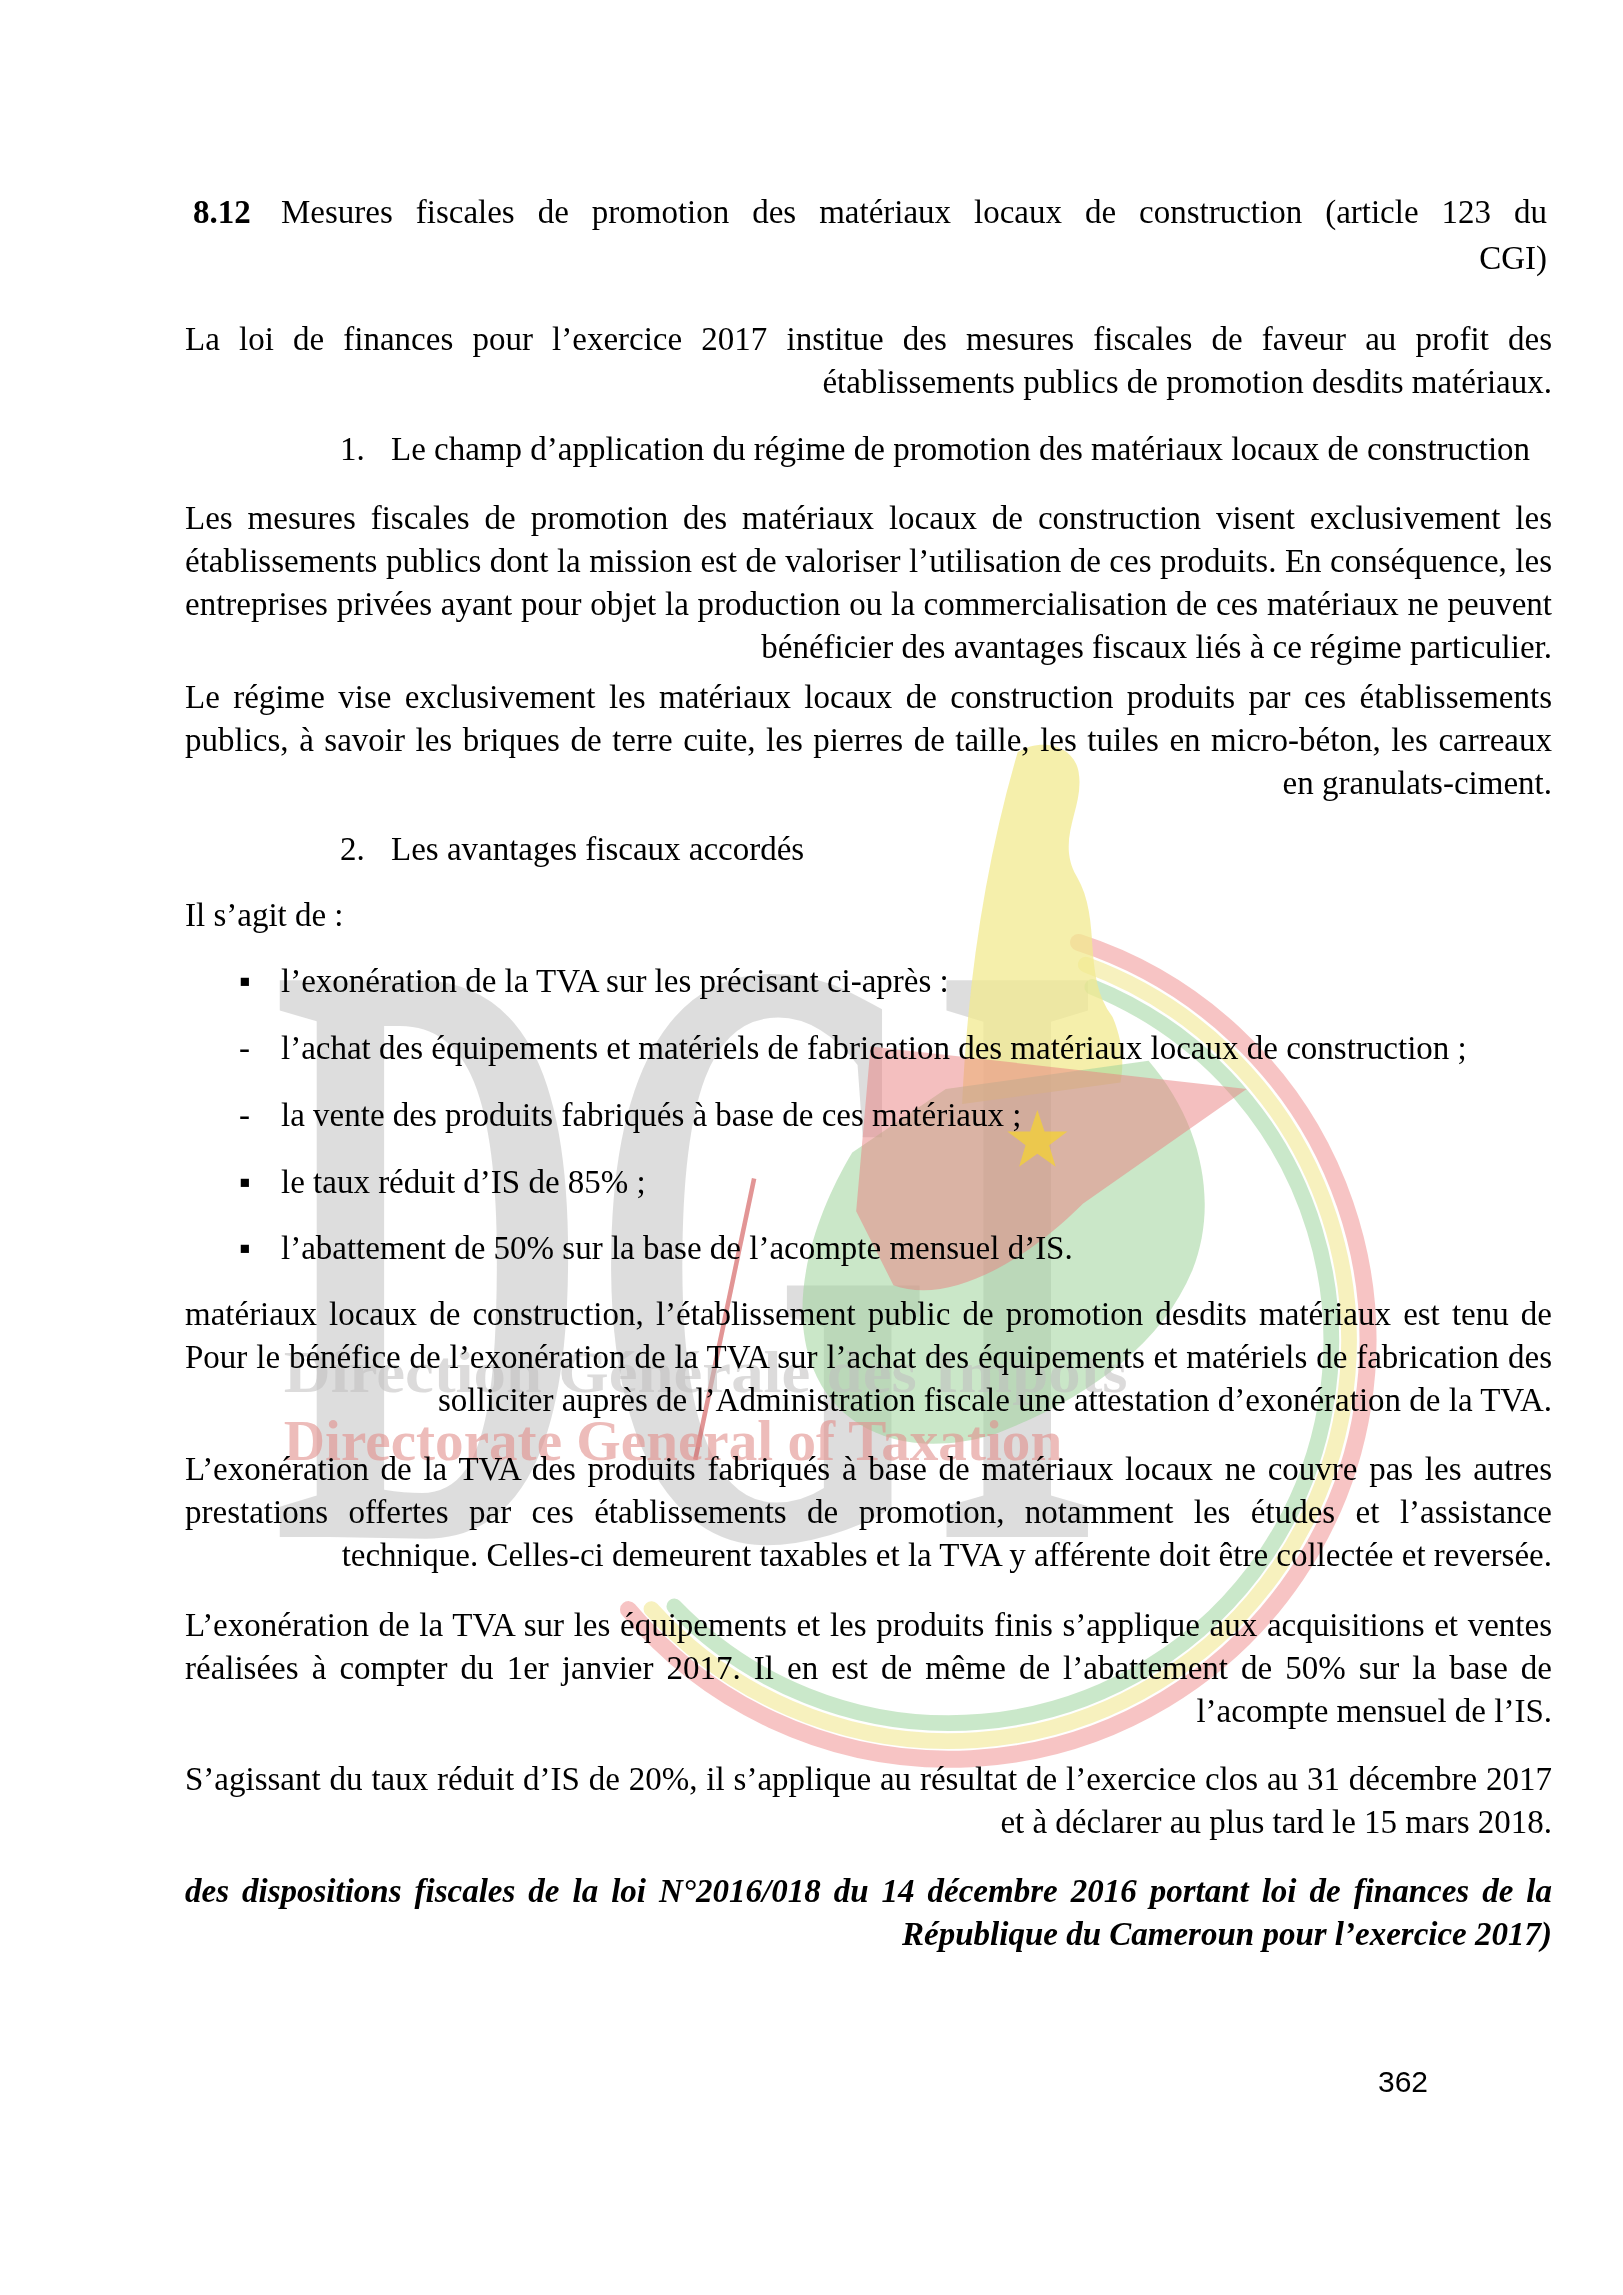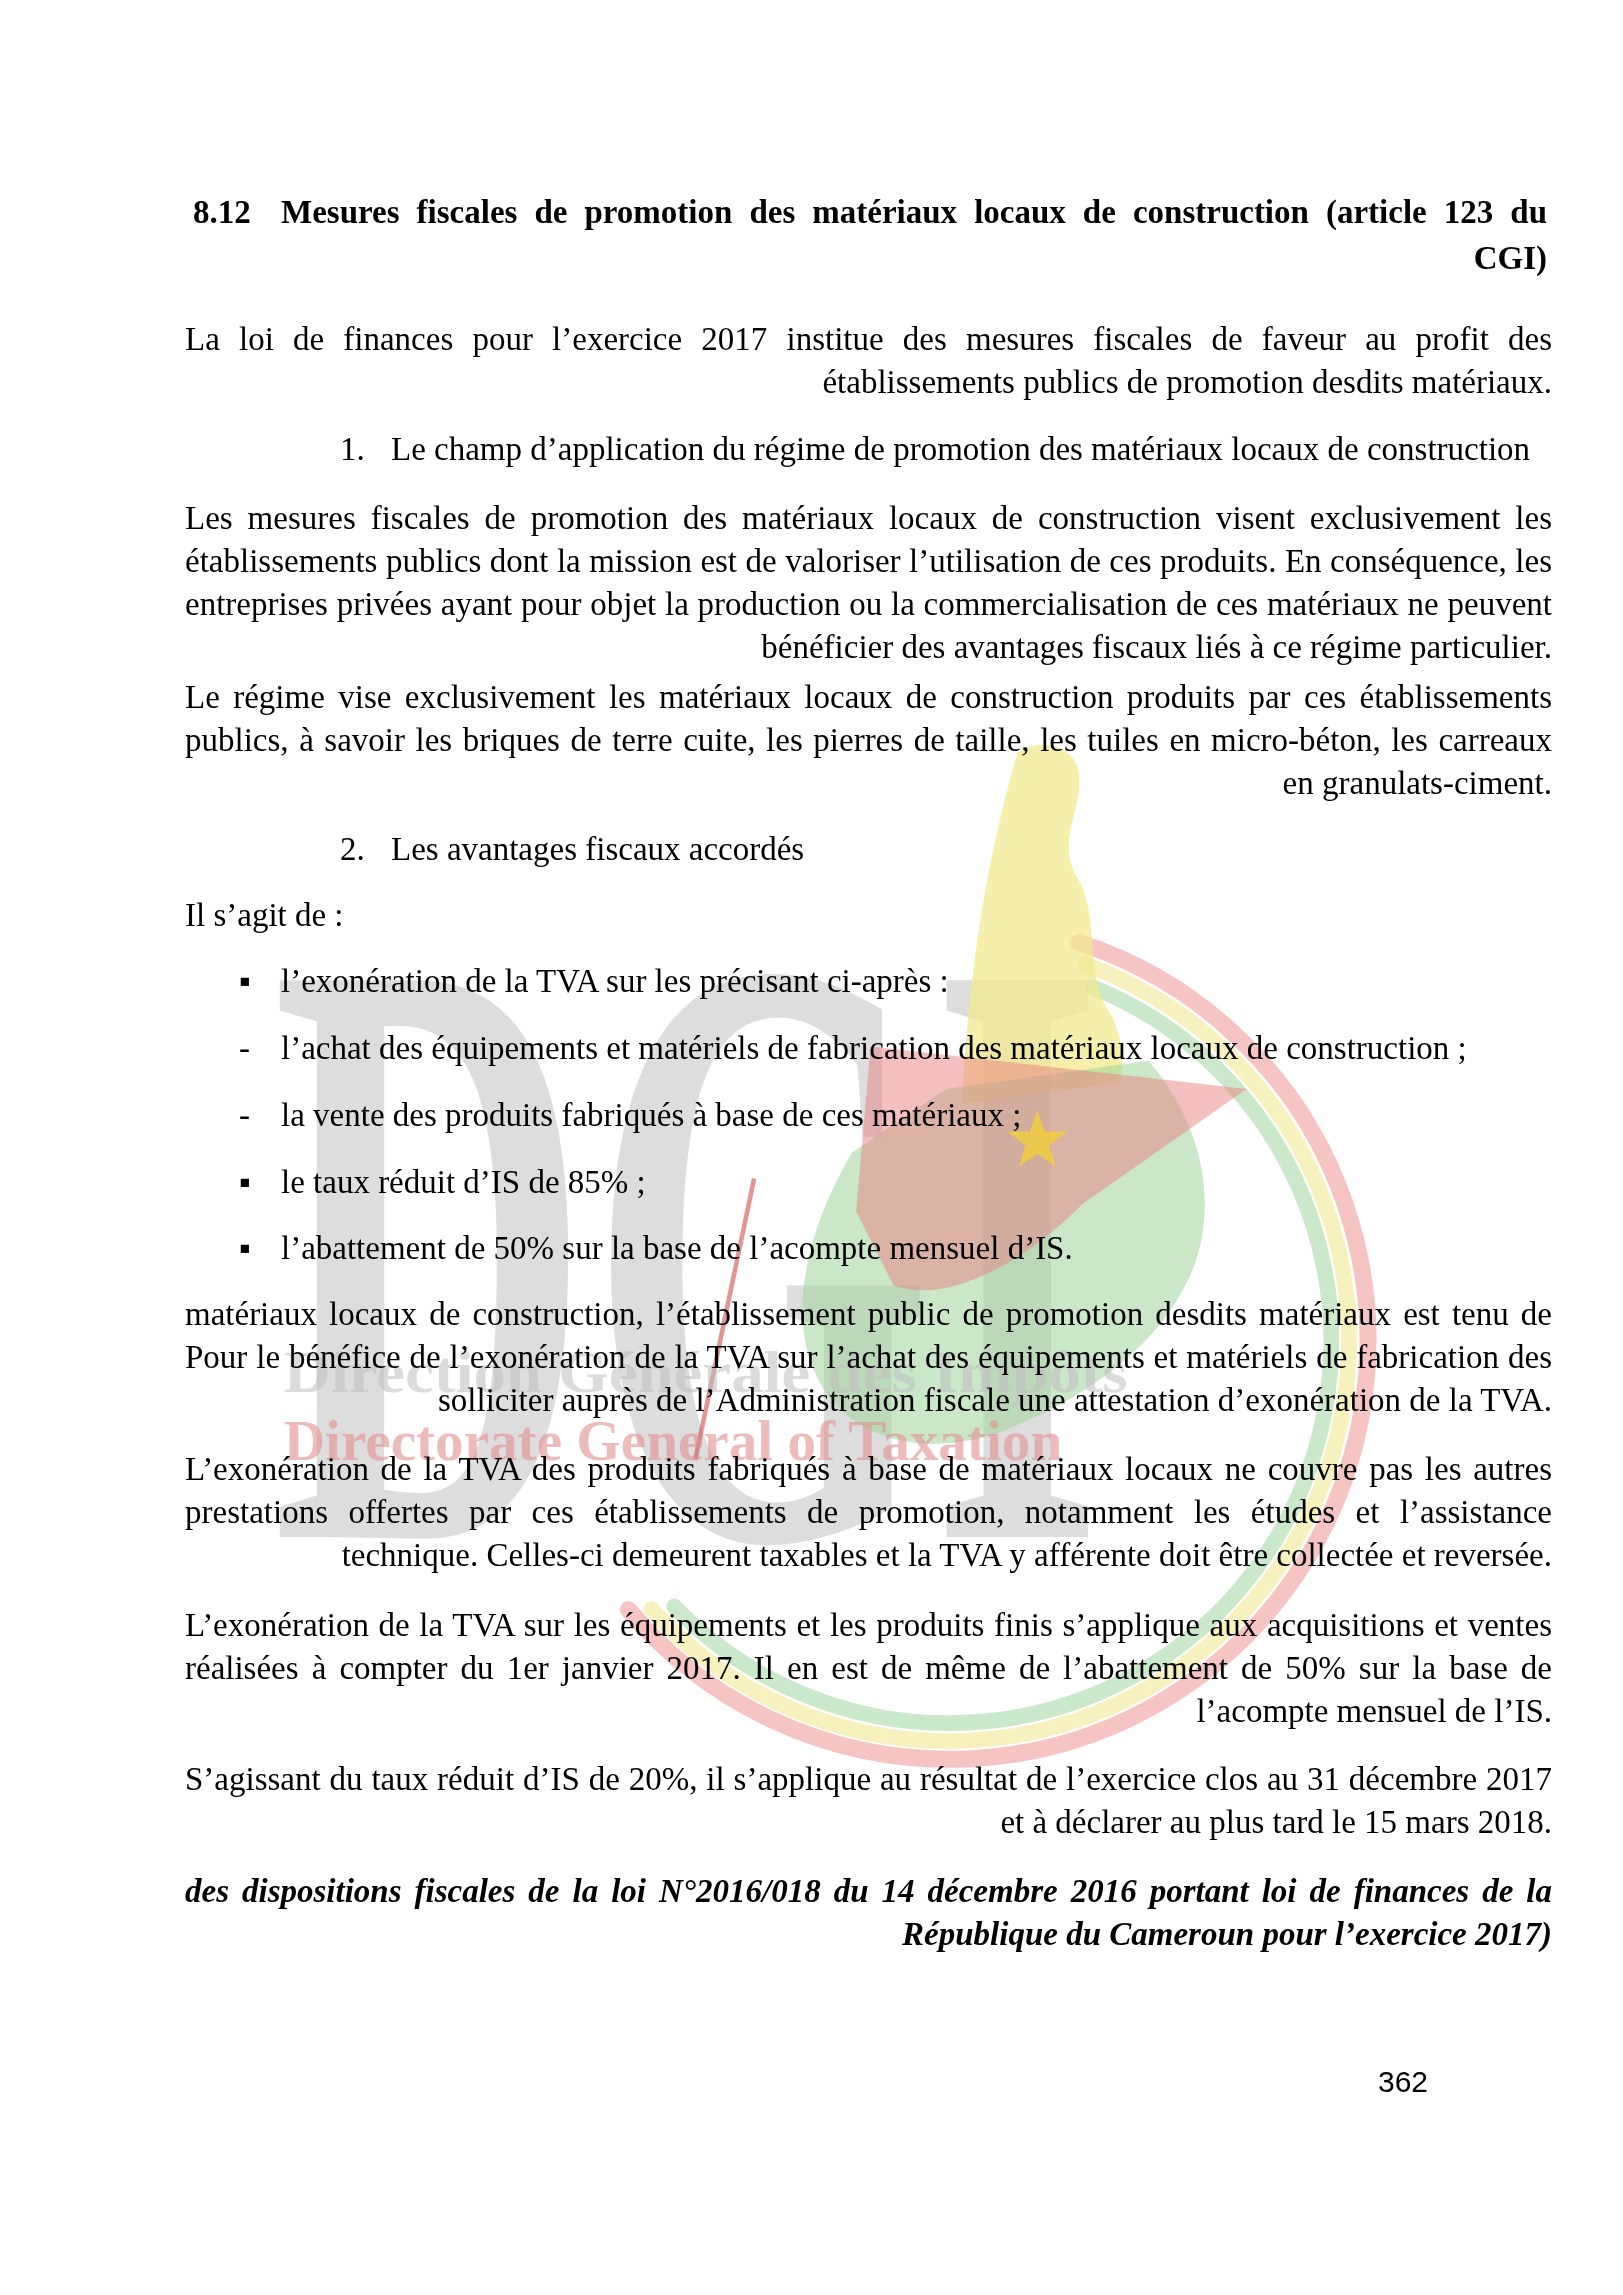--- a/index.html
+++ b/index.html
@@ -3,21 +3,21 @@
 <meta charset="utf-8">
 <style>
   html,body{margin:0;padding:0;background:#ffffff;}
   .page{position:relative;width:1623px;height:2295px;background:#ffffff;overflow:hidden;
         font-family:"Liberation Serif","DejaVu Serif",serif;color:#000;}
   .wm{position:absolute;left:249px;top:739px;width:1145px;height:1112px;pointer-events:none;}
   .para{position:absolute;left:185px;width:1367px;font-size:33px;line-height:43px;}
   .ln{text-align:justify;}
   .ln.j{text-align:justify;-moz-text-align-last:justify;text-align-last:justify;}
   .ln.l{text-align:right;}
-  .hblock{position:absolute;left:281px;width:1266px;font-size:33px;line-height:46px;font-weight:bold;}
+  .hblock{position:absolute;left:281px;width:1266px;font-size:33px;line-height:46px;font-weight:normal;}
   .hnum{position:absolute;left:193px;top:189px;font-size:33px;line-height:46px;font-weight:bold;text-align:center;}
   .item{position:absolute;left:340px;width:1217px;font-size:33px;line-height:43px;}
   .item .num{display:inline-block;width:51px;}
   .intro{position:absolute;left:185px;width:785px;font-size:33px;line-height:43px;}
   .bmark{position:absolute;left:239px;width:33px;font-size:33px;line-height:43px;
          font-family:"Liberation Serif","DejaVu Sans",serif;}
   .btext{position:absolute;left:281px;width:1266px;font-size:33px;line-height:43px;text-align:left;}
   .circ{font-weight:bold;font-style:italic;}
   .pageno{position:absolute;left:1378px;top:2064px;font-size:30px;line-height:35px;
           font-family:"Liberation Sans",sans-serif;}

